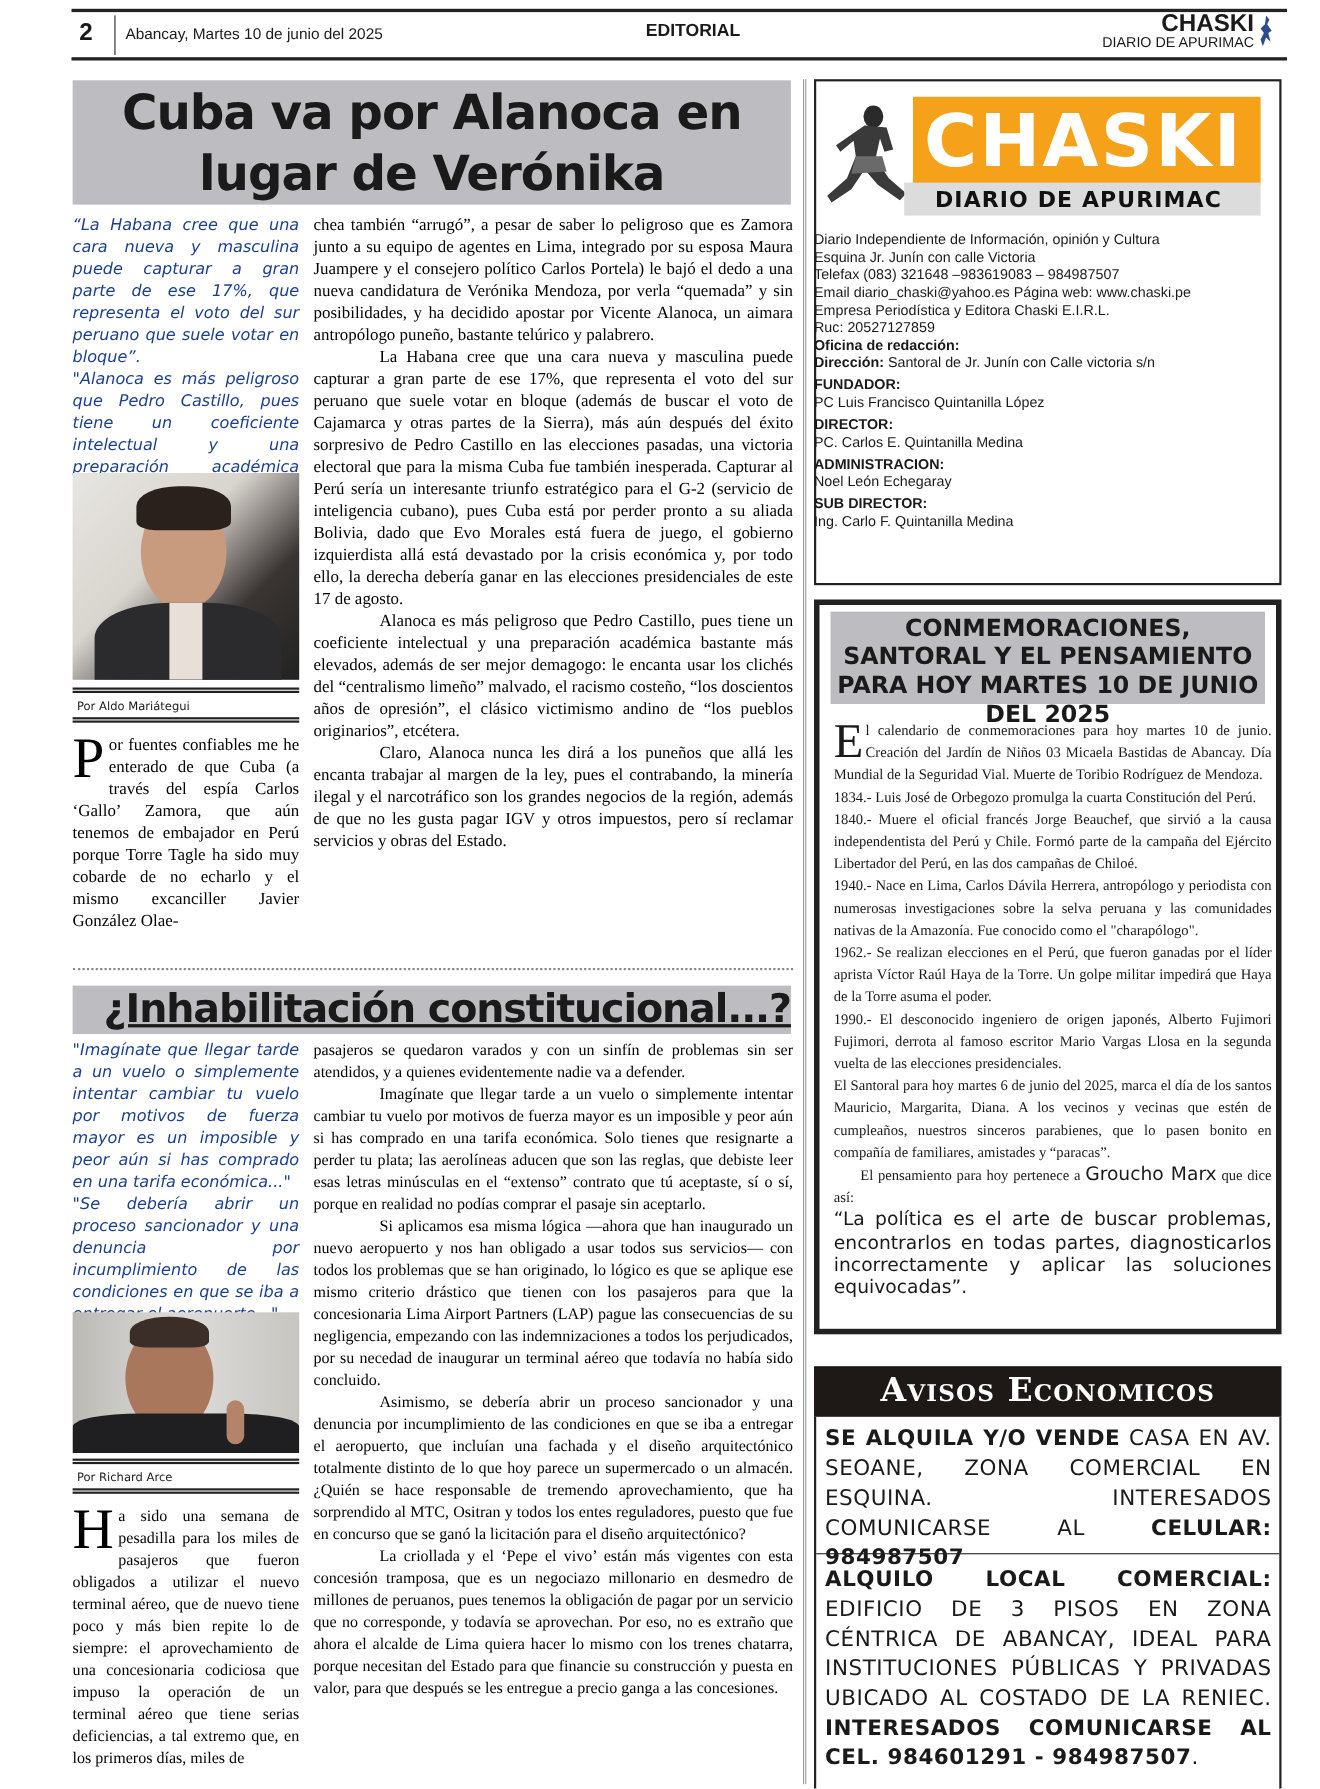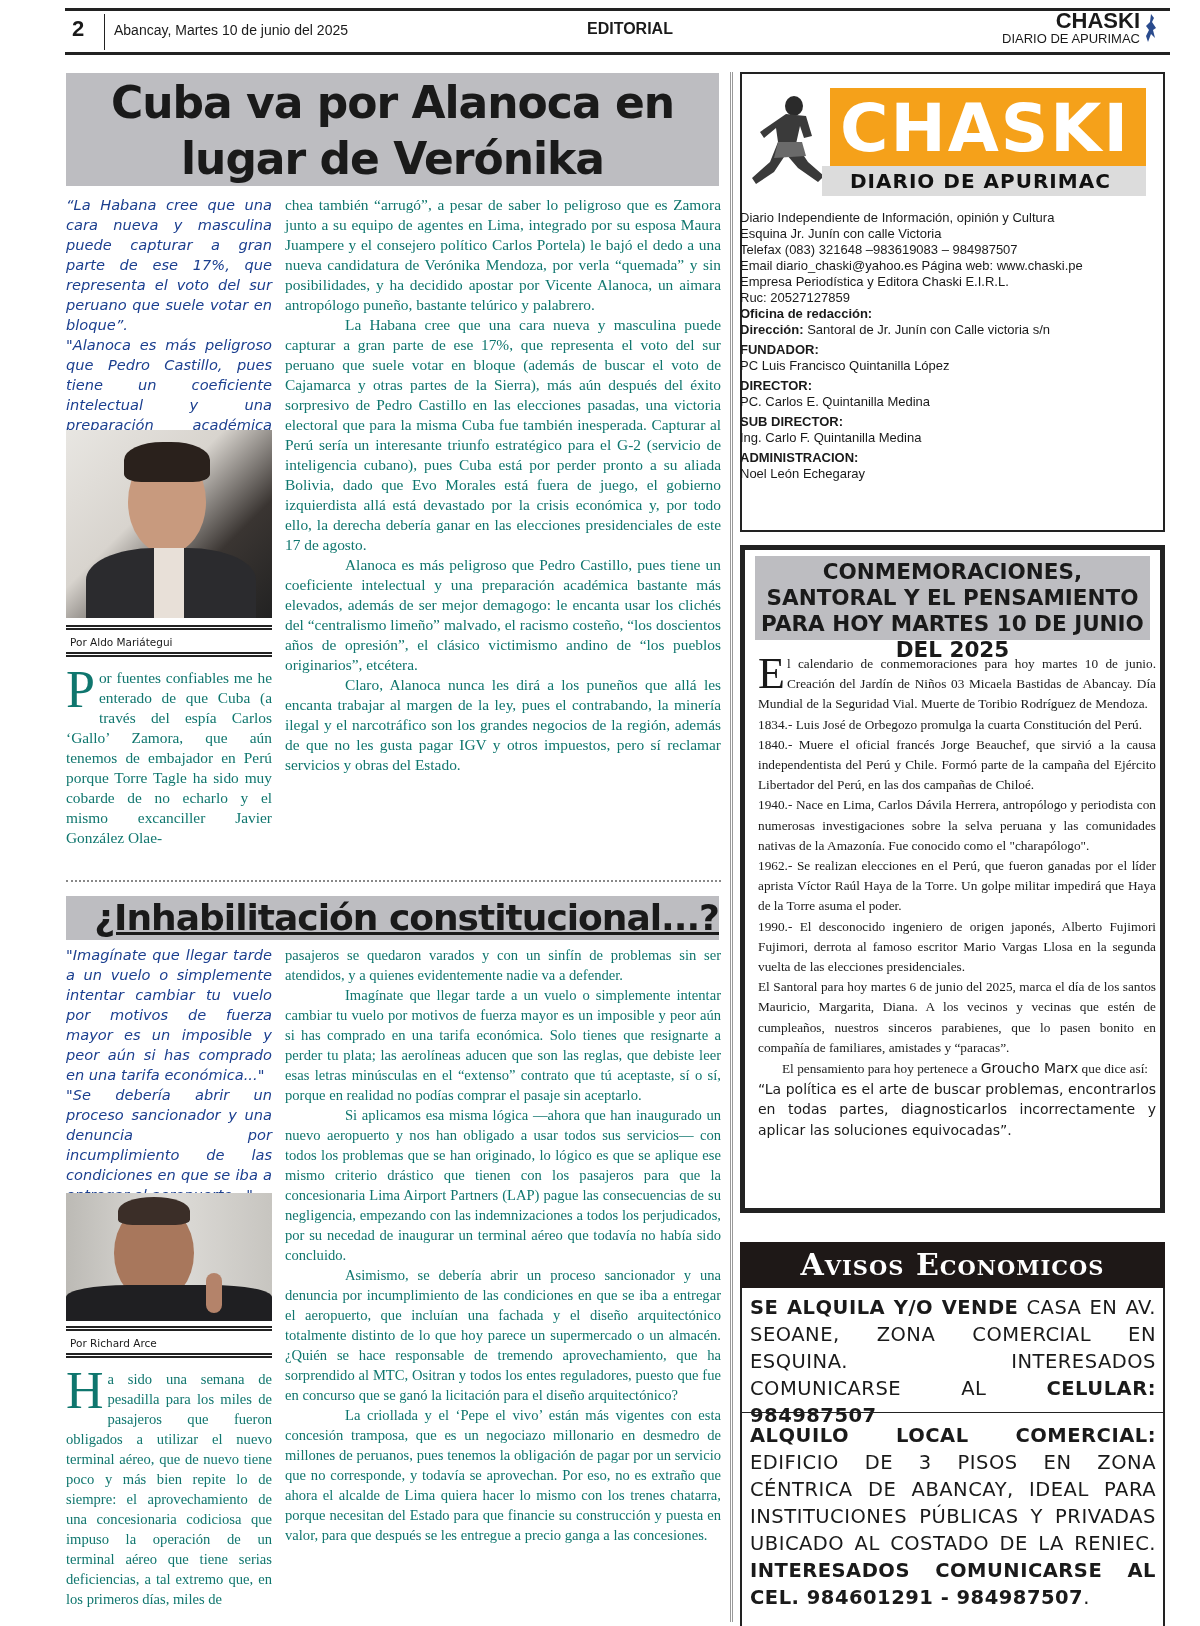--- a/index.html
+++ b/index.html
@@ -30,40 +30,40 @@
 
   
   .photo1 { left: 66px; top: 430px; width: 206px; height: 188px; background: linear-gradient(135deg,#e8e6e2 0%,#d8d4ce 40%,#3a3532 70%,#222 100%); overflow: hidden; }
   .photo2 { left: 66px; top: 1193px; width: 206px; height: 128px; background: linear-gradient(90deg,#bcbab5 0%,#dedcd8 50%,#c7c5c0 100%); overflow: hidden; }
   .face { position: absolute; border-radius: 50%; }
 
   .rule2 { height: 5px; border-top: 2px solid #222; border-bottom: 2px solid #222; }
   .byline { font: 10.5px "DejaVu Sans", sans-serif; }
 
   
-  .body { font: 15.4px "Liberation Serif", serif; line-height: 20px; text-align: justify; color: #0f766e; }
+  .body { font: 15.4px "Liberation Serif", serif; line-height: 20px; text-align: justify; color: #000000; }
   .body p { text-indent: 60px; }
   .body p.noind { text-indent: 0; }
   .drop { float: left; font-size: 52px; line-height: 40px; padding-right: 4px; margin-top: 2px; }
 
   
   .masthead { left: 740px; top: 72px; width: 425px; height: 460px; border: 2px solid #222; }
   .logo-box { position: absolute; left: 88px; top: 14px; width: 316px; height: 80px; background: #f5a11a; }
   .logo-text { position: absolute; left: 10px; top: 8px; font: bold 66px "DejaVu Sans", sans-serif; color: #fff; letter-spacing: 2px; line-height: 66px; }
   .logo-sub { position: absolute; left: 80px; top: 92px; width: 324px; height: 30px; background: #dcdcdc; font: bold 20px "DejaVu Sans", sans-serif; line-height: 30px; padding-left: 28px; letter-spacing: 1px; color: #111; }
   .runner { position: absolute; left: 4px; top: 18px; width: 92px; height: 104px; }
   .mh-info { position: absolute; left: 0; top: 136px; width: 420px; font: 13px "Liberation Sans", sans-serif; line-height: 16px; padding-left: 0; }
   .mh-info .blk { margin-top: 4px; }
   .mh-info b { font-weight: bold; }
 
   .conm { left: 740px; top: 545px; width: 425px; height: 668px; border: 5px solid #222; }
   .conm-title { position: absolute; left: 10px; top: 6px; width: 395px; height: 84px; background: #bdbdc1; text-align: center; font: bold 21.5px "DejaVu Sans", sans-serif; line-height: 26px; padding-top: 3px; }
   .conm-body { position: absolute; left: 13px; top: 104px; width: 398px; font: 13.3px "Liberation Serif", serif; line-height: 20.2px; text-align: justify; }
   .conm-body .drop2 { float: left; font-size: 44px; line-height: 36px; padding-right: 2px; margin-top: 2px; }
-  .conm-body .quote-sans { font-family: "DejaVu Sans", sans-serif; font-size: 14px; }
+  .conm-body .quote-sans { font-family: "DejaVu Sans", sans-serif; font-size: 17px; }
 
   .avisos-hd { left: 740px; top: 1242px; width: 425px; height: 46px; background: #1e1817; color: #fff; text-align: center; font: bold 30px "DejaVu Serif", serif; line-height: 46px; letter-spacing: 1px; font-variant: small-caps; }
   .avisos { left: 740px; top: 1288px; width: 425px; height: 392px; border: 2px solid #222; border-top: 0; }
   .ad { position: absolute; left: 8px; width: 406px; font: 19.5px "DejaVu Sans", sans-serif; line-height: 27px; text-align: justify; letter-spacing: 0.5px; }
   .ad-sep { position: absolute; left: 0; top: 124px; width: 421px; height: 1px; background: #222; }
 </style>
 </head>
 <body>
 
 <div class="abs hdr-top"></div>
@@ -157,22 +157,22 @@
       <div>Diario Independiente de Información, opinión y Cultura</div>
       <div>Esquina  Jr. Junín con calle Victoria</div>
       <div>Telefax (083) 321648 –983619083 – 984987507</div>
       <div>Email diario_chaski@yahoo.es  Página web: www.chaski.pe</div>
       <div>Empresa Periodística y Editora Chaski E.I.R.L.</div>
       <div>Ruc: 20527127859</div>
       <div><b>Oficina de redacción:</b></div>
       <div><b>Dirección:</b><span> Santoral de Jr. Junín con Calle victoria  s/n</span></div>
       <div class="blk"><b>FUNDADOR:</b><br><span>PC Luis Francisco Quintanilla López</span></div>
       <div class="blk"><b>DIRECTOR:</b><br><span>PC. Carlos E. Quintanilla Medina</span></div>
+      <div class="blk"><b>ADMINISTRACION:</b><br><span>Noel León Echegaray</span></div>
       <div class="blk"><b>SUB DIRECTOR:</b><br><span>Ing. Carlo F. Quintanilla Medina</span></div>
-      <div class="blk"><b>ADMINISTRACION:</b><br><span>Noel León Echegaray</span></div>
     </div>
   </div>
 </div>
 
 <div class="abs conm">
   <div class="conm-title">CONMEMORACIONES, SANTORAL Y EL PENSAMIENTO PARA  HOY MARTES 10 DE JUNIO DEL 2025</div>
   <div class="conm-body">
     <div><span class="drop2">E</span><span>l calendario de conmemoraciones para hoy martes 10 de junio. Creación del Jardín de Niños 03 Micaela Bastidas de Abancay. Día Mundial de la Seguridad Vial. Muerte de Toribio Rodríguez de Mendoza.</span></div>
     <div>1834.- Luis José de Orbegozo promulga la cuarta Constitución del Perú.</div>
     <div>1840.- Muere el oficial francés Jorge Beauchef, que sirvió a la causa independentista del Perú y Chile. Formó parte de la campaña del Ejército Libertador del Perú, en las dos campañas de Chiloé.</div>

